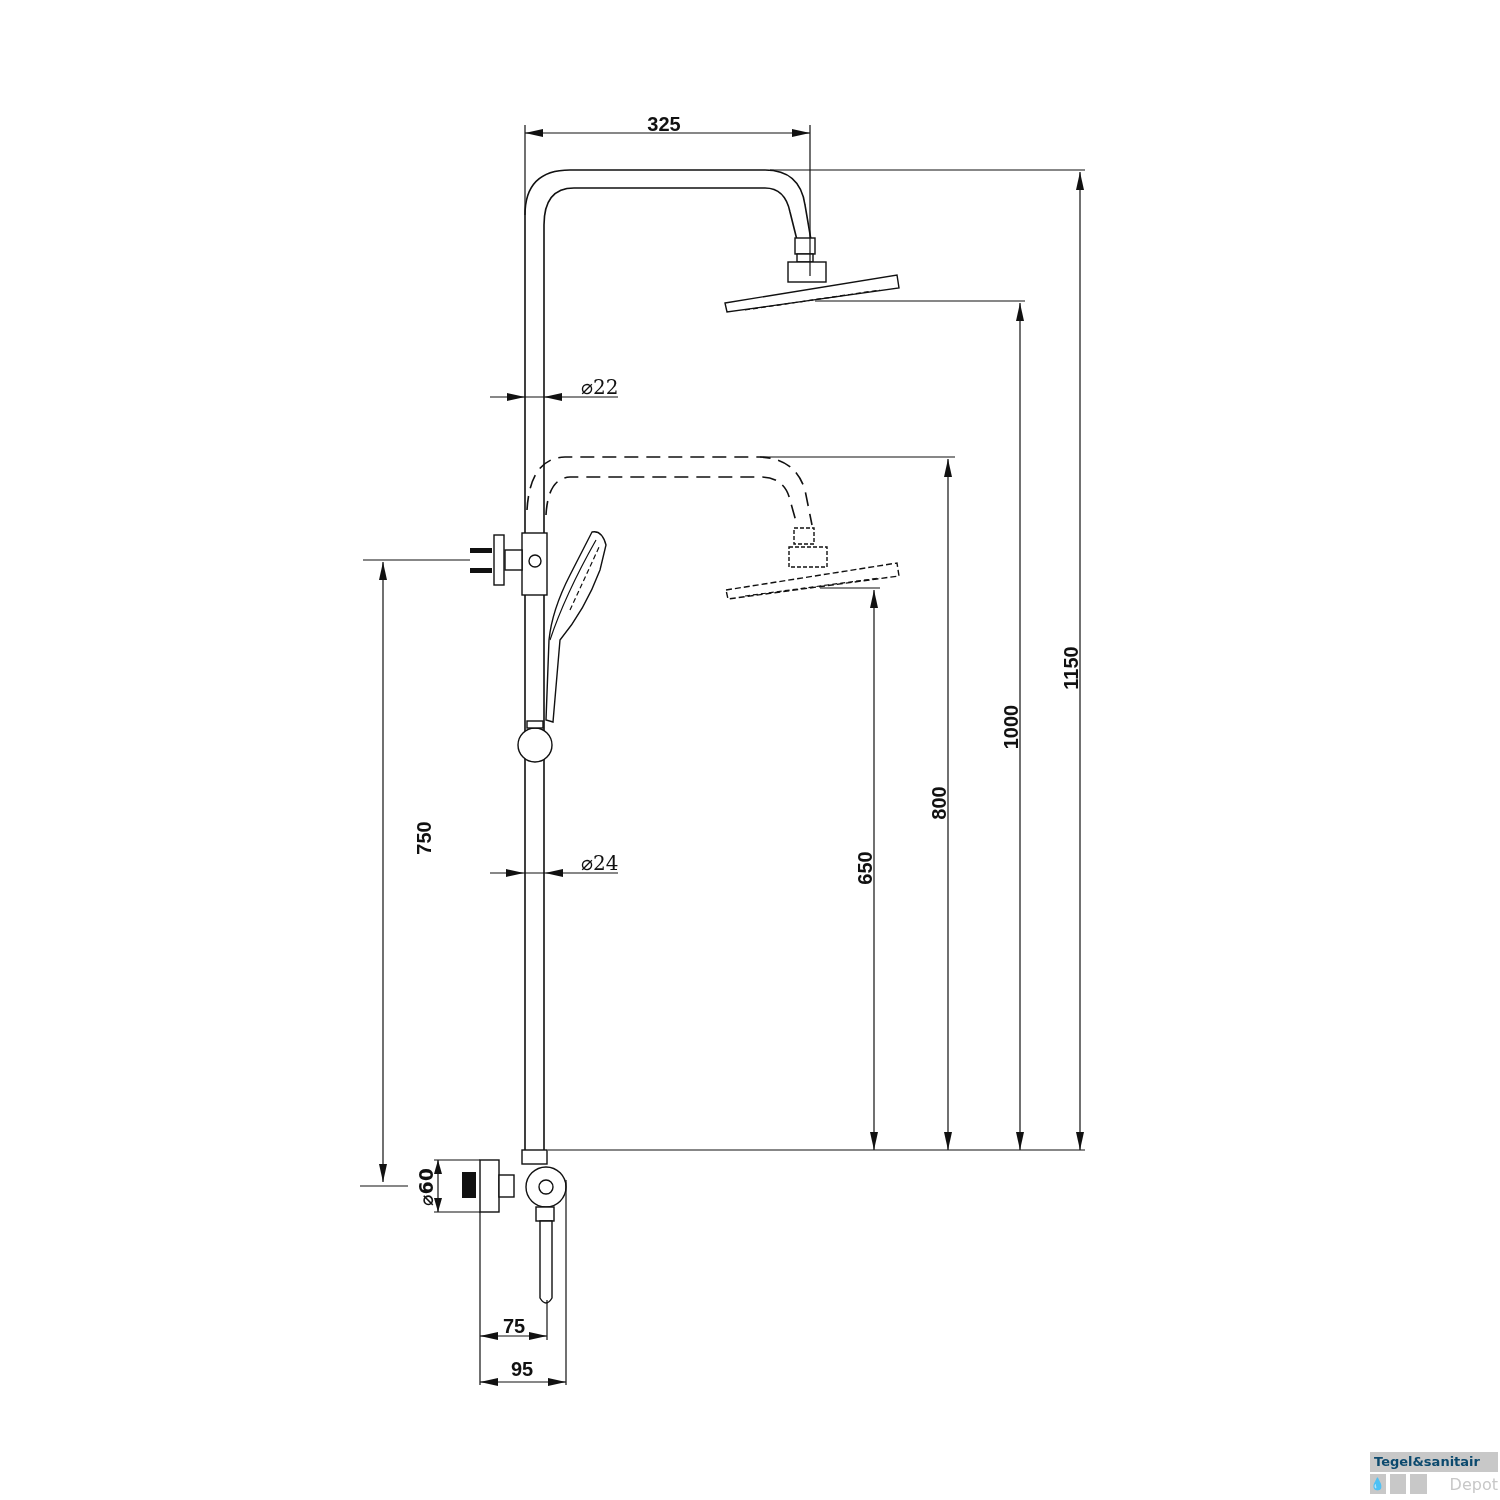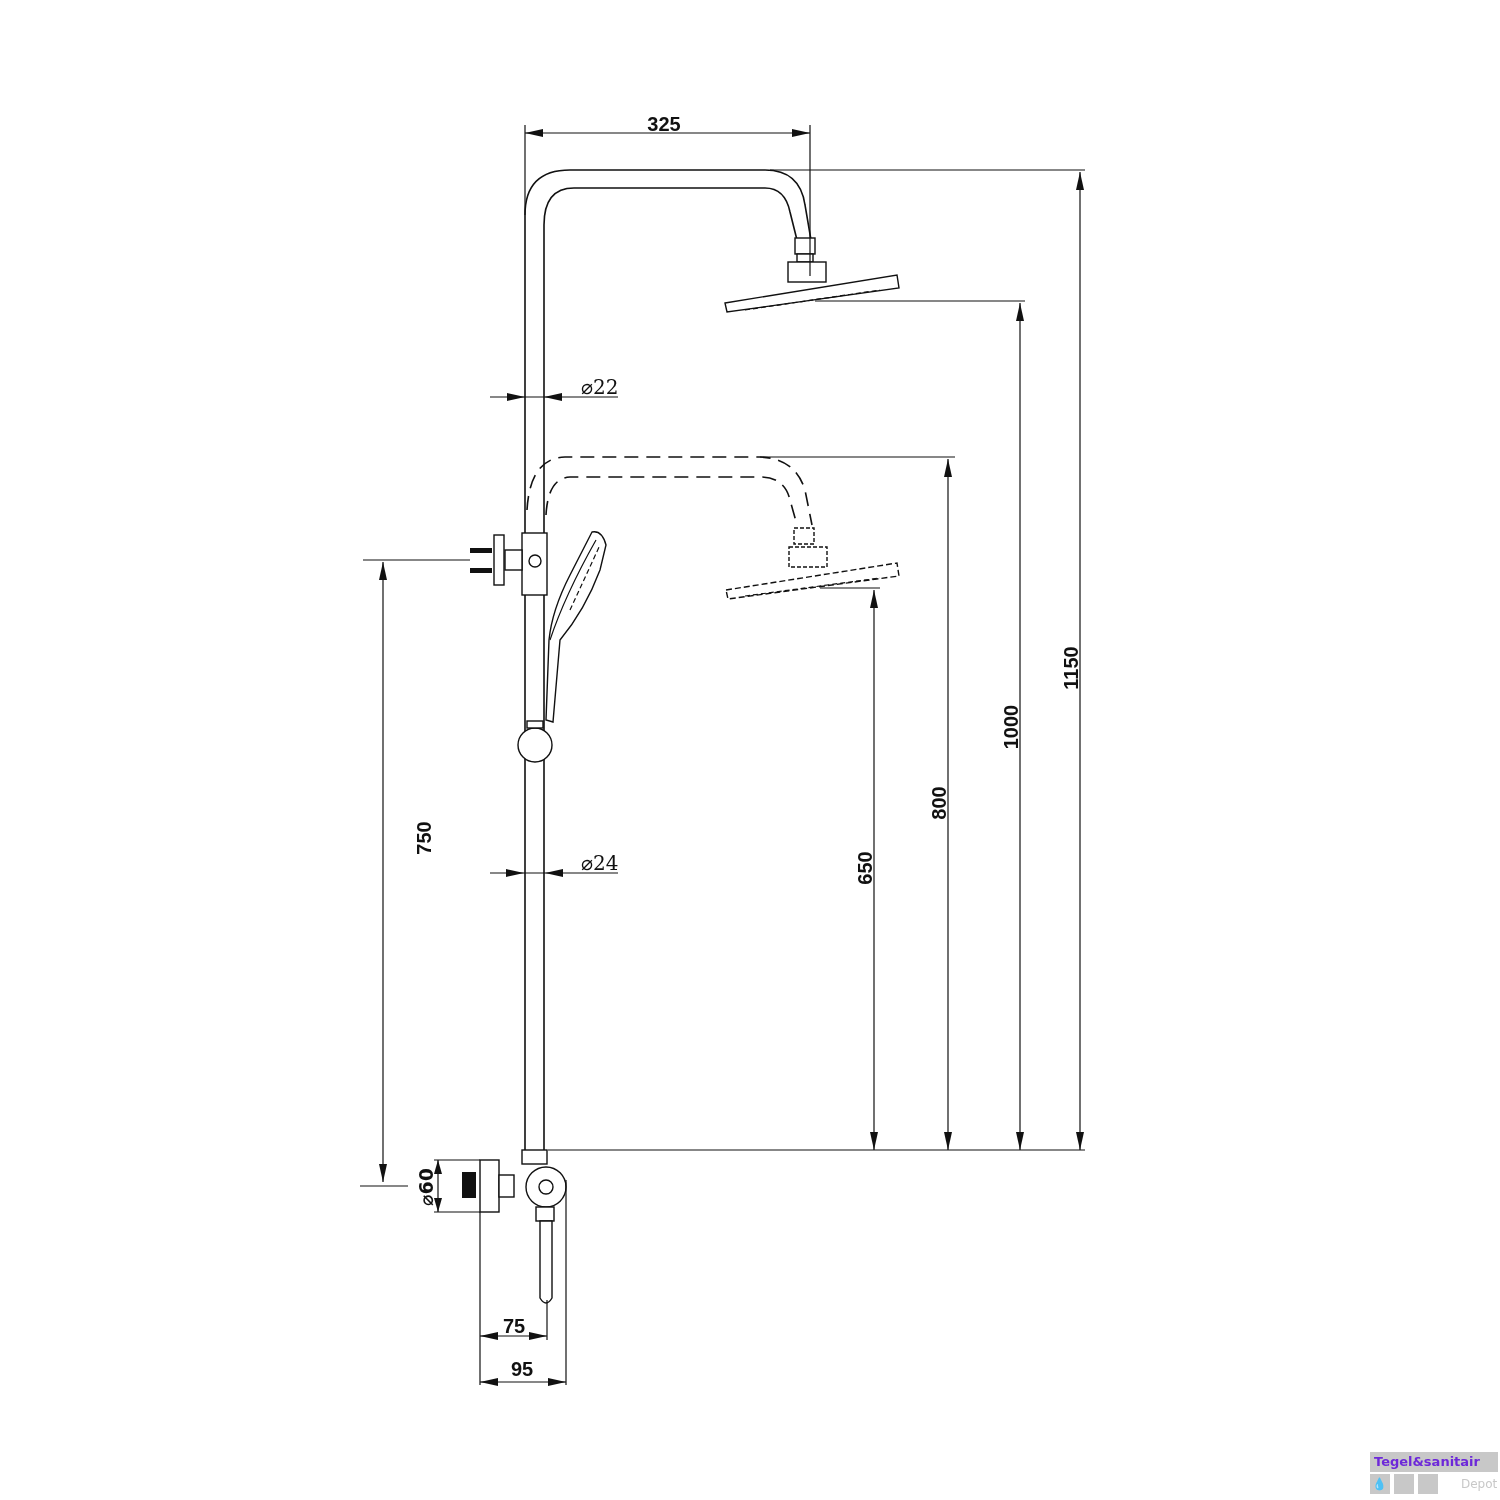--- a/index.html
+++ b/index.html
@@ -7,24 +7,24 @@
   svg { position: absolute; left: 0; top: 0; }
   .ln { stroke: #111; stroke-width: 1.6; fill: none; }
   .thin { stroke: #111; stroke-width: 1.2; fill: none; }
   .dash { stroke: #111; stroke-width: 1.6; fill: none; stroke-dasharray: 14 8; }
   .dashs { stroke: #111; stroke-width: 1.2; fill: none; stroke-dasharray: 5 3; }
   .fillw { fill: #fff; stroke: #111; stroke-width: 1.4; }
   .arrow { fill: #111; }
   .dim { font-family: "Liberation Sans", sans-serif; font-weight: bold; font-size: 20px; fill: #111; }
   .dia { font-family: "DejaVu Serif", serif; font-size: 20px; fill: #111; }
   .wm { position: absolute; left: 1370px; top: 1452px; width: 128px; }
-  .wm-top { background: #c8c8c8; color: #6d28d9; font-family: "DejaVu Sans", sans-serif; font-weight: bold; font-size: 13px; padding: 2px 4px; line-height: 16px; }
+  .wm-top { background: #c8c8c8; color: #0c4a6e; font-family: "DejaVu Sans", sans-serif; font-weight: bold; font-size: 13px; padding: 2px 4px; line-height: 16px; }
   .wm-row { display: flex; gap: 4px; margin-top: 2px; align-items: center; }
   .wm-sq { width: 20px; height: 20px; background: #c8c8c8; color: #fff; font-size: 12px; text-align: center; line-height: 20px; }
-  .wm-depot { color: #c8c8c8; font-family: "DejaVu Sans", sans-serif; font-size: 12px; margin-left: 19px; }
+  .wm-depot { color: #c8c8c8; font-family: "DejaVu Sans", sans-serif; font-size: 16px; margin-left: 19px; }
 </style>
 </head>
 <body>
 
 <svg width="1500" height="1500" viewBox="0 0 1500 1500">
 
   <g>
     <path class="ln" d="M525 1150 L525 215 Q525 170 570 170 L765 170 Q800 170 805 205 L811 240"></path>
     <path class="ln" d="M544 1150 L544 225 Q544 188 574 188 L765 188 Q785 188 790 212 L797 240"></path>
 

